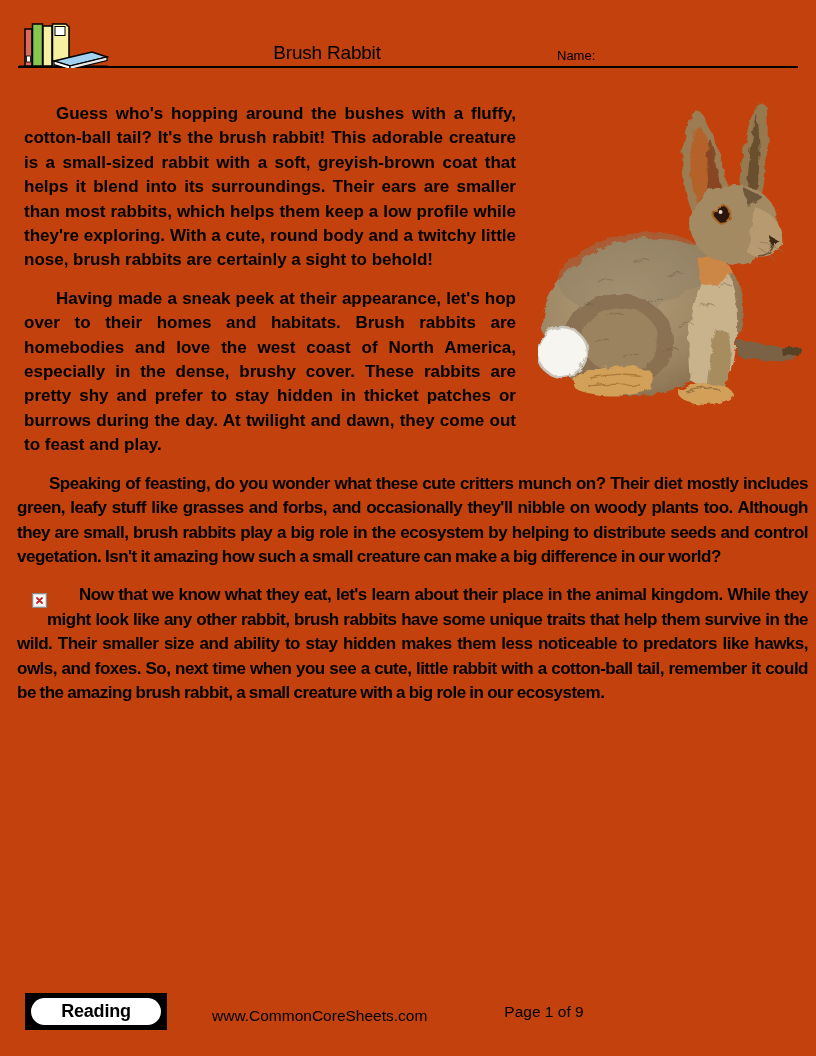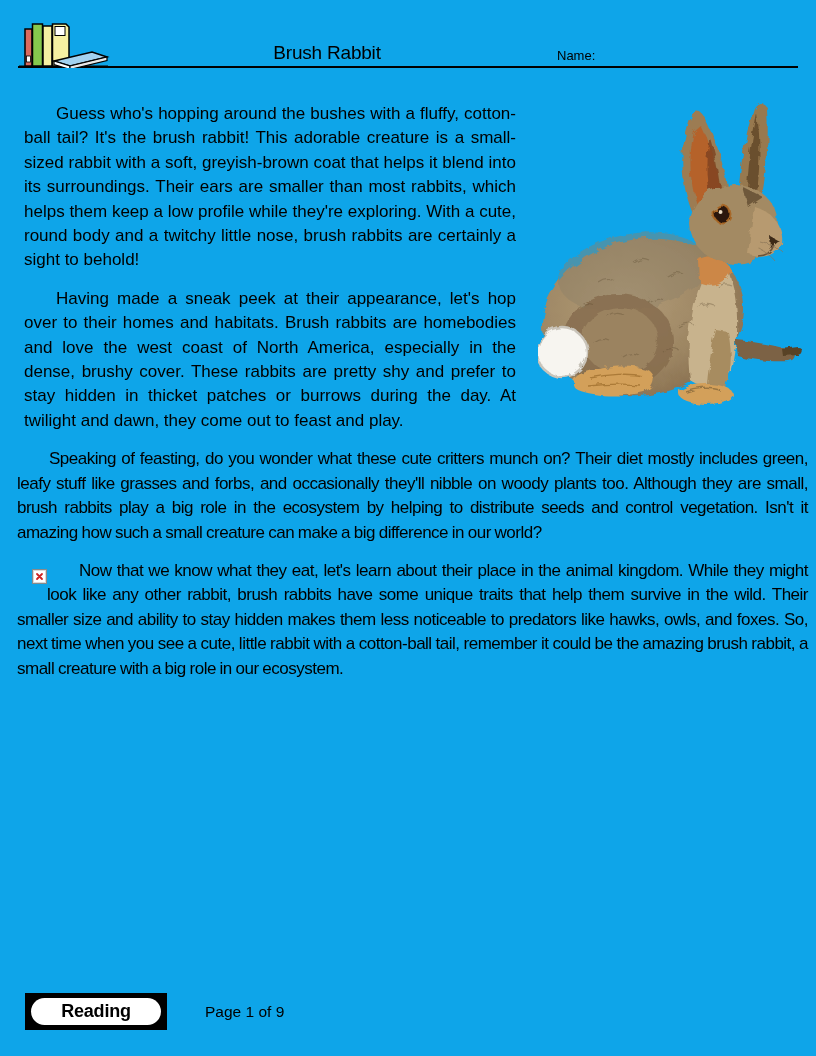--- a/index.html
+++ b/index.html
@@ -1,36 +1,36 @@
 <!DOCTYPE html>
 <html><head>
 <meta charset="utf-8">
 <style>
   html,body{margin:0;padding:0;background:#fff;}
-  .page{position:relative;width:816px;height:1056px;background:#0ea5e9;
+  .page{position:relative;width:816px;height:1056px;background:#c2410c;
         font-family:"Liberation Sans",sans-serif;color:#000;overflow:hidden;}
 
   
   .header{position:absolute;left:18px;right:18px;top:0;height:66px;border-bottom:2.5px solid #000;}
   .logo{position:absolute;left:0;bottom:-2px;width:92px;height:56px;}
   .doc-title{position:absolute;left:309px;bottom:2px;transform:translateX(-50%);
              font-size:19px;font-weight:500;letter-spacing:-0.2px;white-space:nowrap;}
   .name-label{position:absolute;left:539px;bottom:3px;font-size:13px;}
 
   
   .content{position:absolute;top:68px;left:0;width:816px;box-sizing:border-box;
-           padding:34px 8px 0 17px;font-size:17px;line-height:24.4px;text-align:justify;}
+           padding:34px 8px 0 17px;font-size:17px;line-height:24.4px;text-align:justify;font-weight:bold;}
   .rabbit-float{float:right;width:270px;height:345px;margin-left:22px;}
   .content p{margin:0 0 14px 0;text-indent:32px;}
   .content p.narrow{margin-left:7px;}
   .content p.condensed{letter-spacing:-0.5px;word-spacing:-0.5px;}
   .broken-icon{float:left;width:15px;height:15px;margin:10px 0 12px 15px;}
 
   
-  .footer{position:absolute;left:25px;top:993px;display:flex;align-items:flex-start;}
+  .footer{position:absolute;left:25px;top:993px;display:flex;align-items:flex-start;gap:39px;}
   .badge{width:142px;height:37px;background:#000;display:flex;align-items:center;justify-content:center;}
   .badge-pill{width:130px;height:27px;background:#fff;border-radius:14px;
               display:flex;align-items:center;justify-content:center;
               font-weight:bold;font-size:18px;letter-spacing:-0.2px;}
   .website{margin:14px 0 0 6px;font-size:15.5px;}
   .page-num{margin:10px 0 0 38px;font-size:15.5px;}
 </style>
 </head>
 <body>
 
@@ -137,16 +137,17 @@
         <path d="M5,5 L10,10 M10,5 L5,10" stroke="#cc2222" stroke-width="1.8" stroke-linecap="round"></path>
       </svg>
       <span>Now that we know what they eat, let's learn about their place in the animal kingdom. While they might look like any other rabbit, brush rabbits have some unique traits that help them survive in the wild. Their smaller size and ability to stay hidden makes them less noticeable to predators like hawks, owls, and foxes. So, next time when you see a cute, little rabbit with a cotton-ball tail, remember it could be the amazing brush rabbit, a small creature with a big role in our ecosystem.</span>
     </p>
   </div>
 
   <div class="footer">
     <div class="badge">
       <div class="badge-pill">Reading</div>
     </div>
+    <div class="website">www.CommonCoreSheets.com</div>
     <div class="page-num">Page 1 of 9</div>
   </div>
 
 </div>
 
 </body></html>

